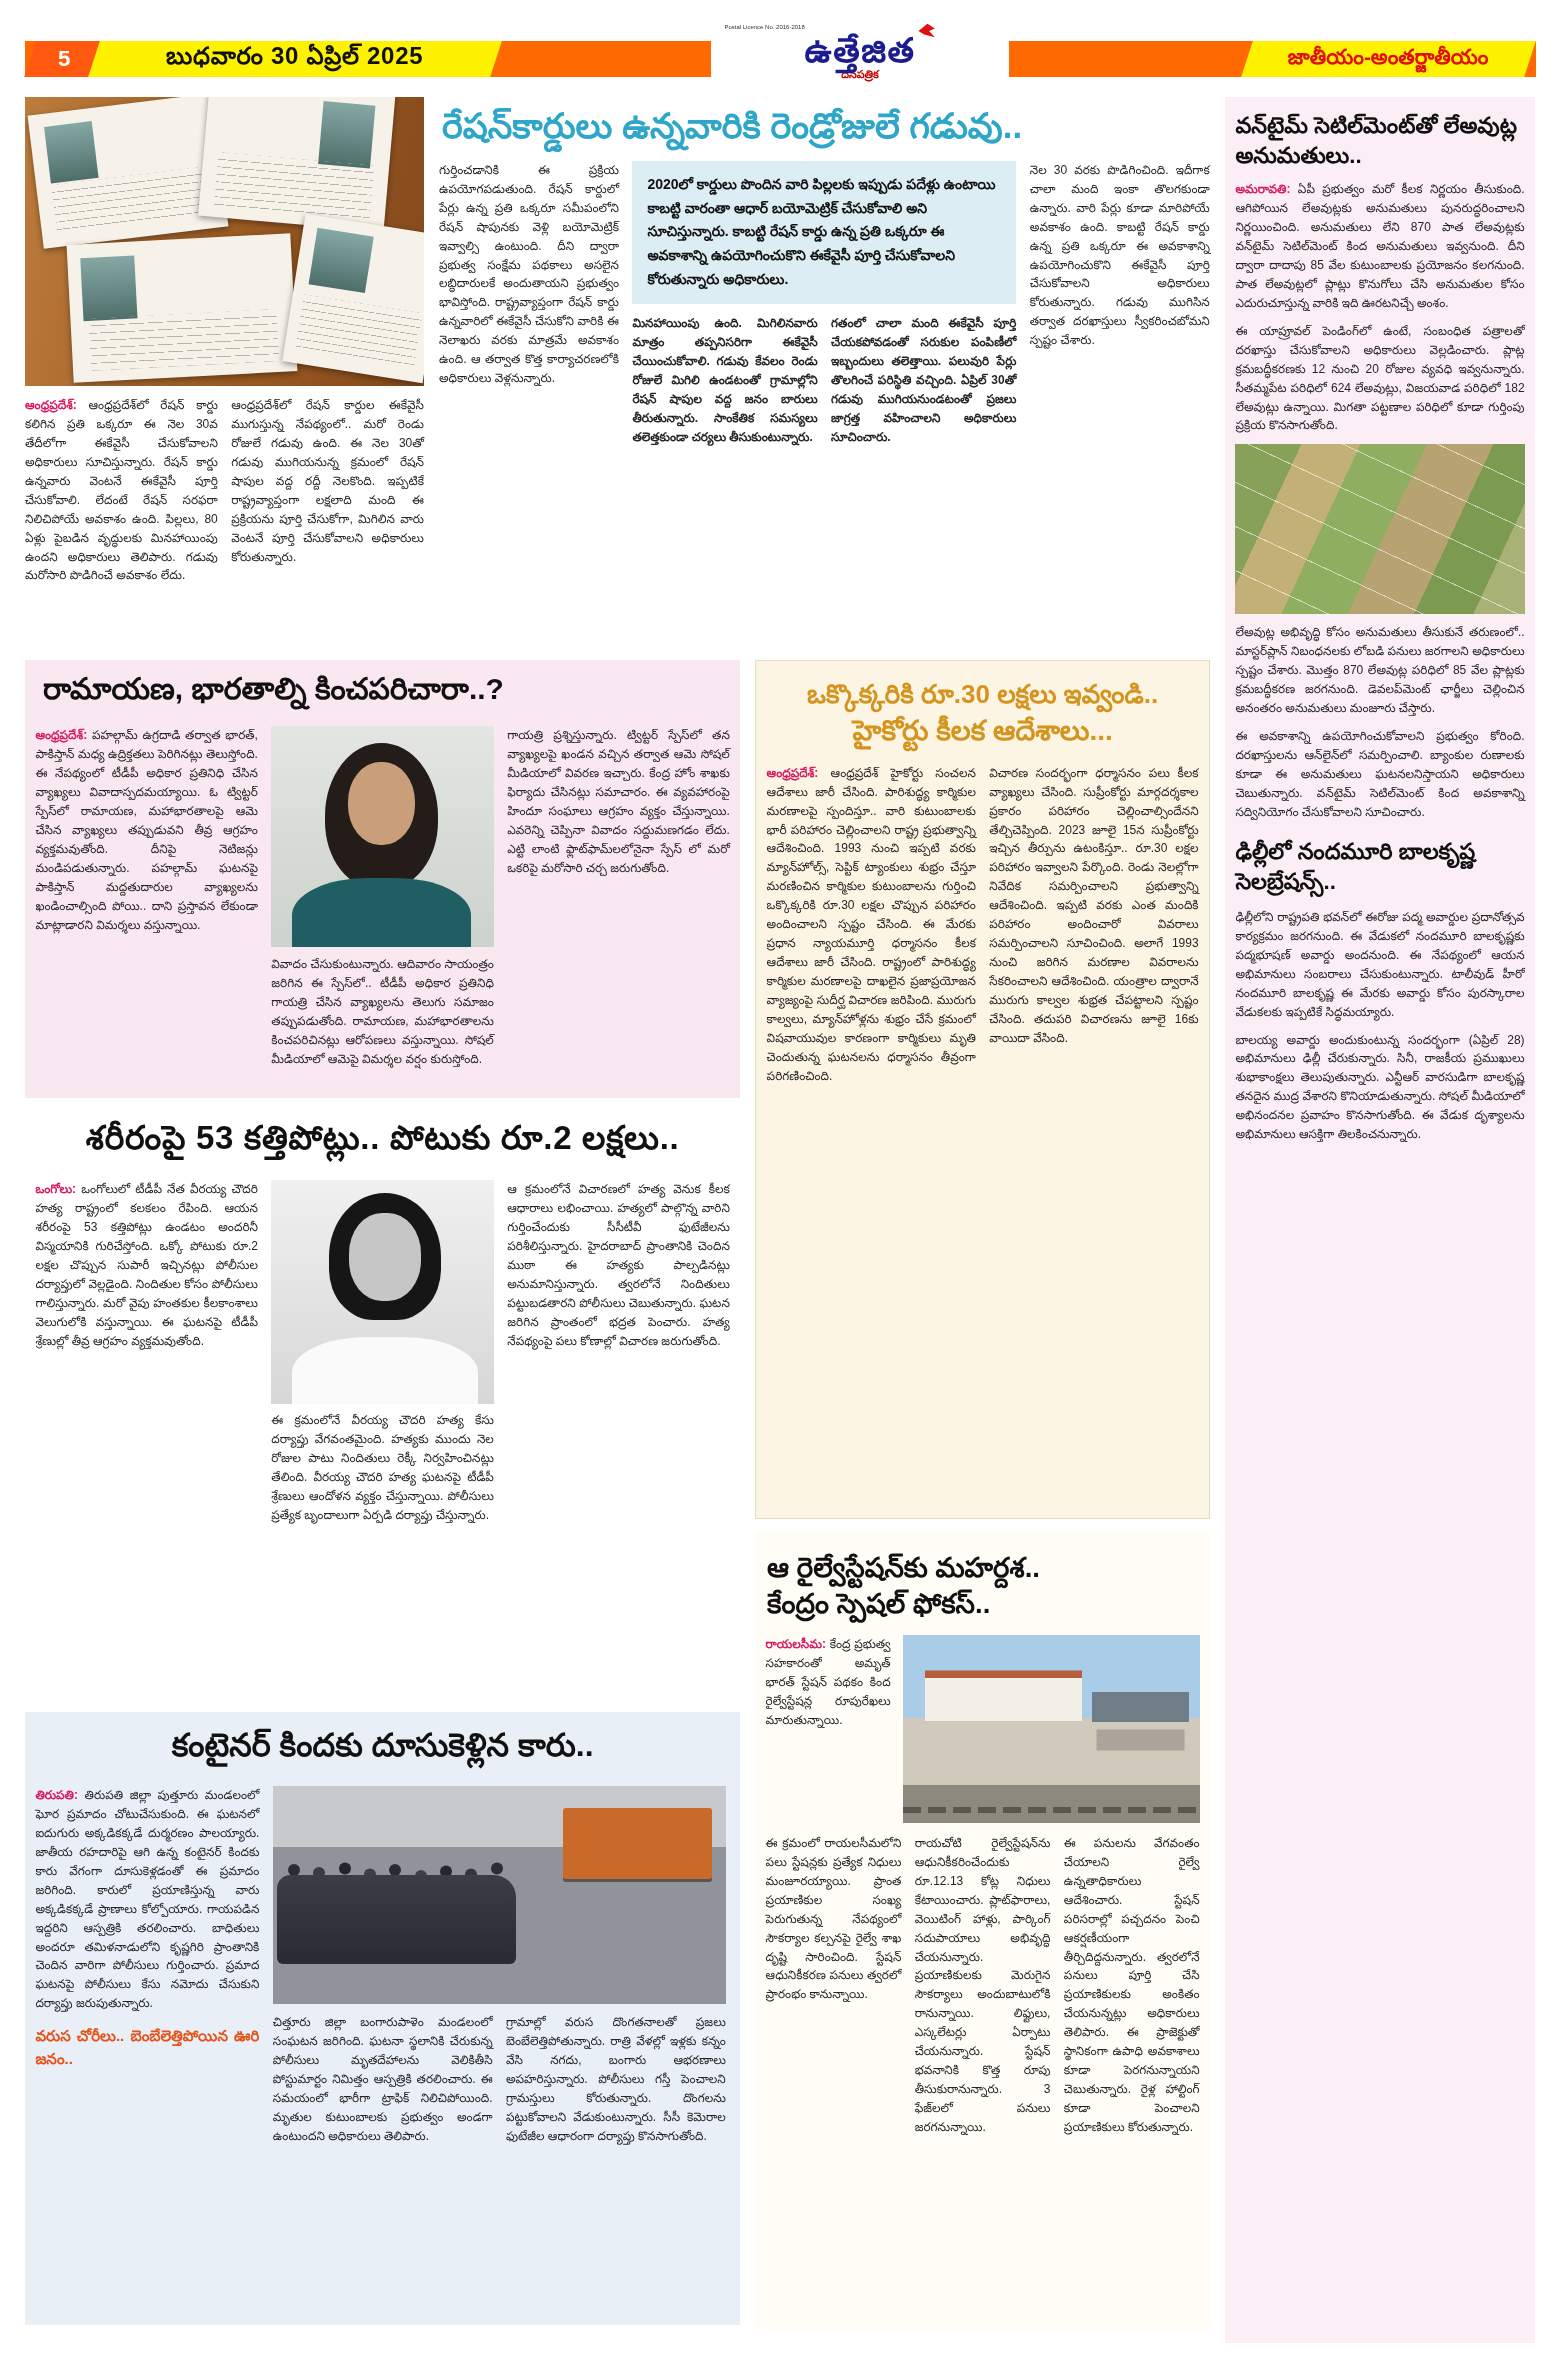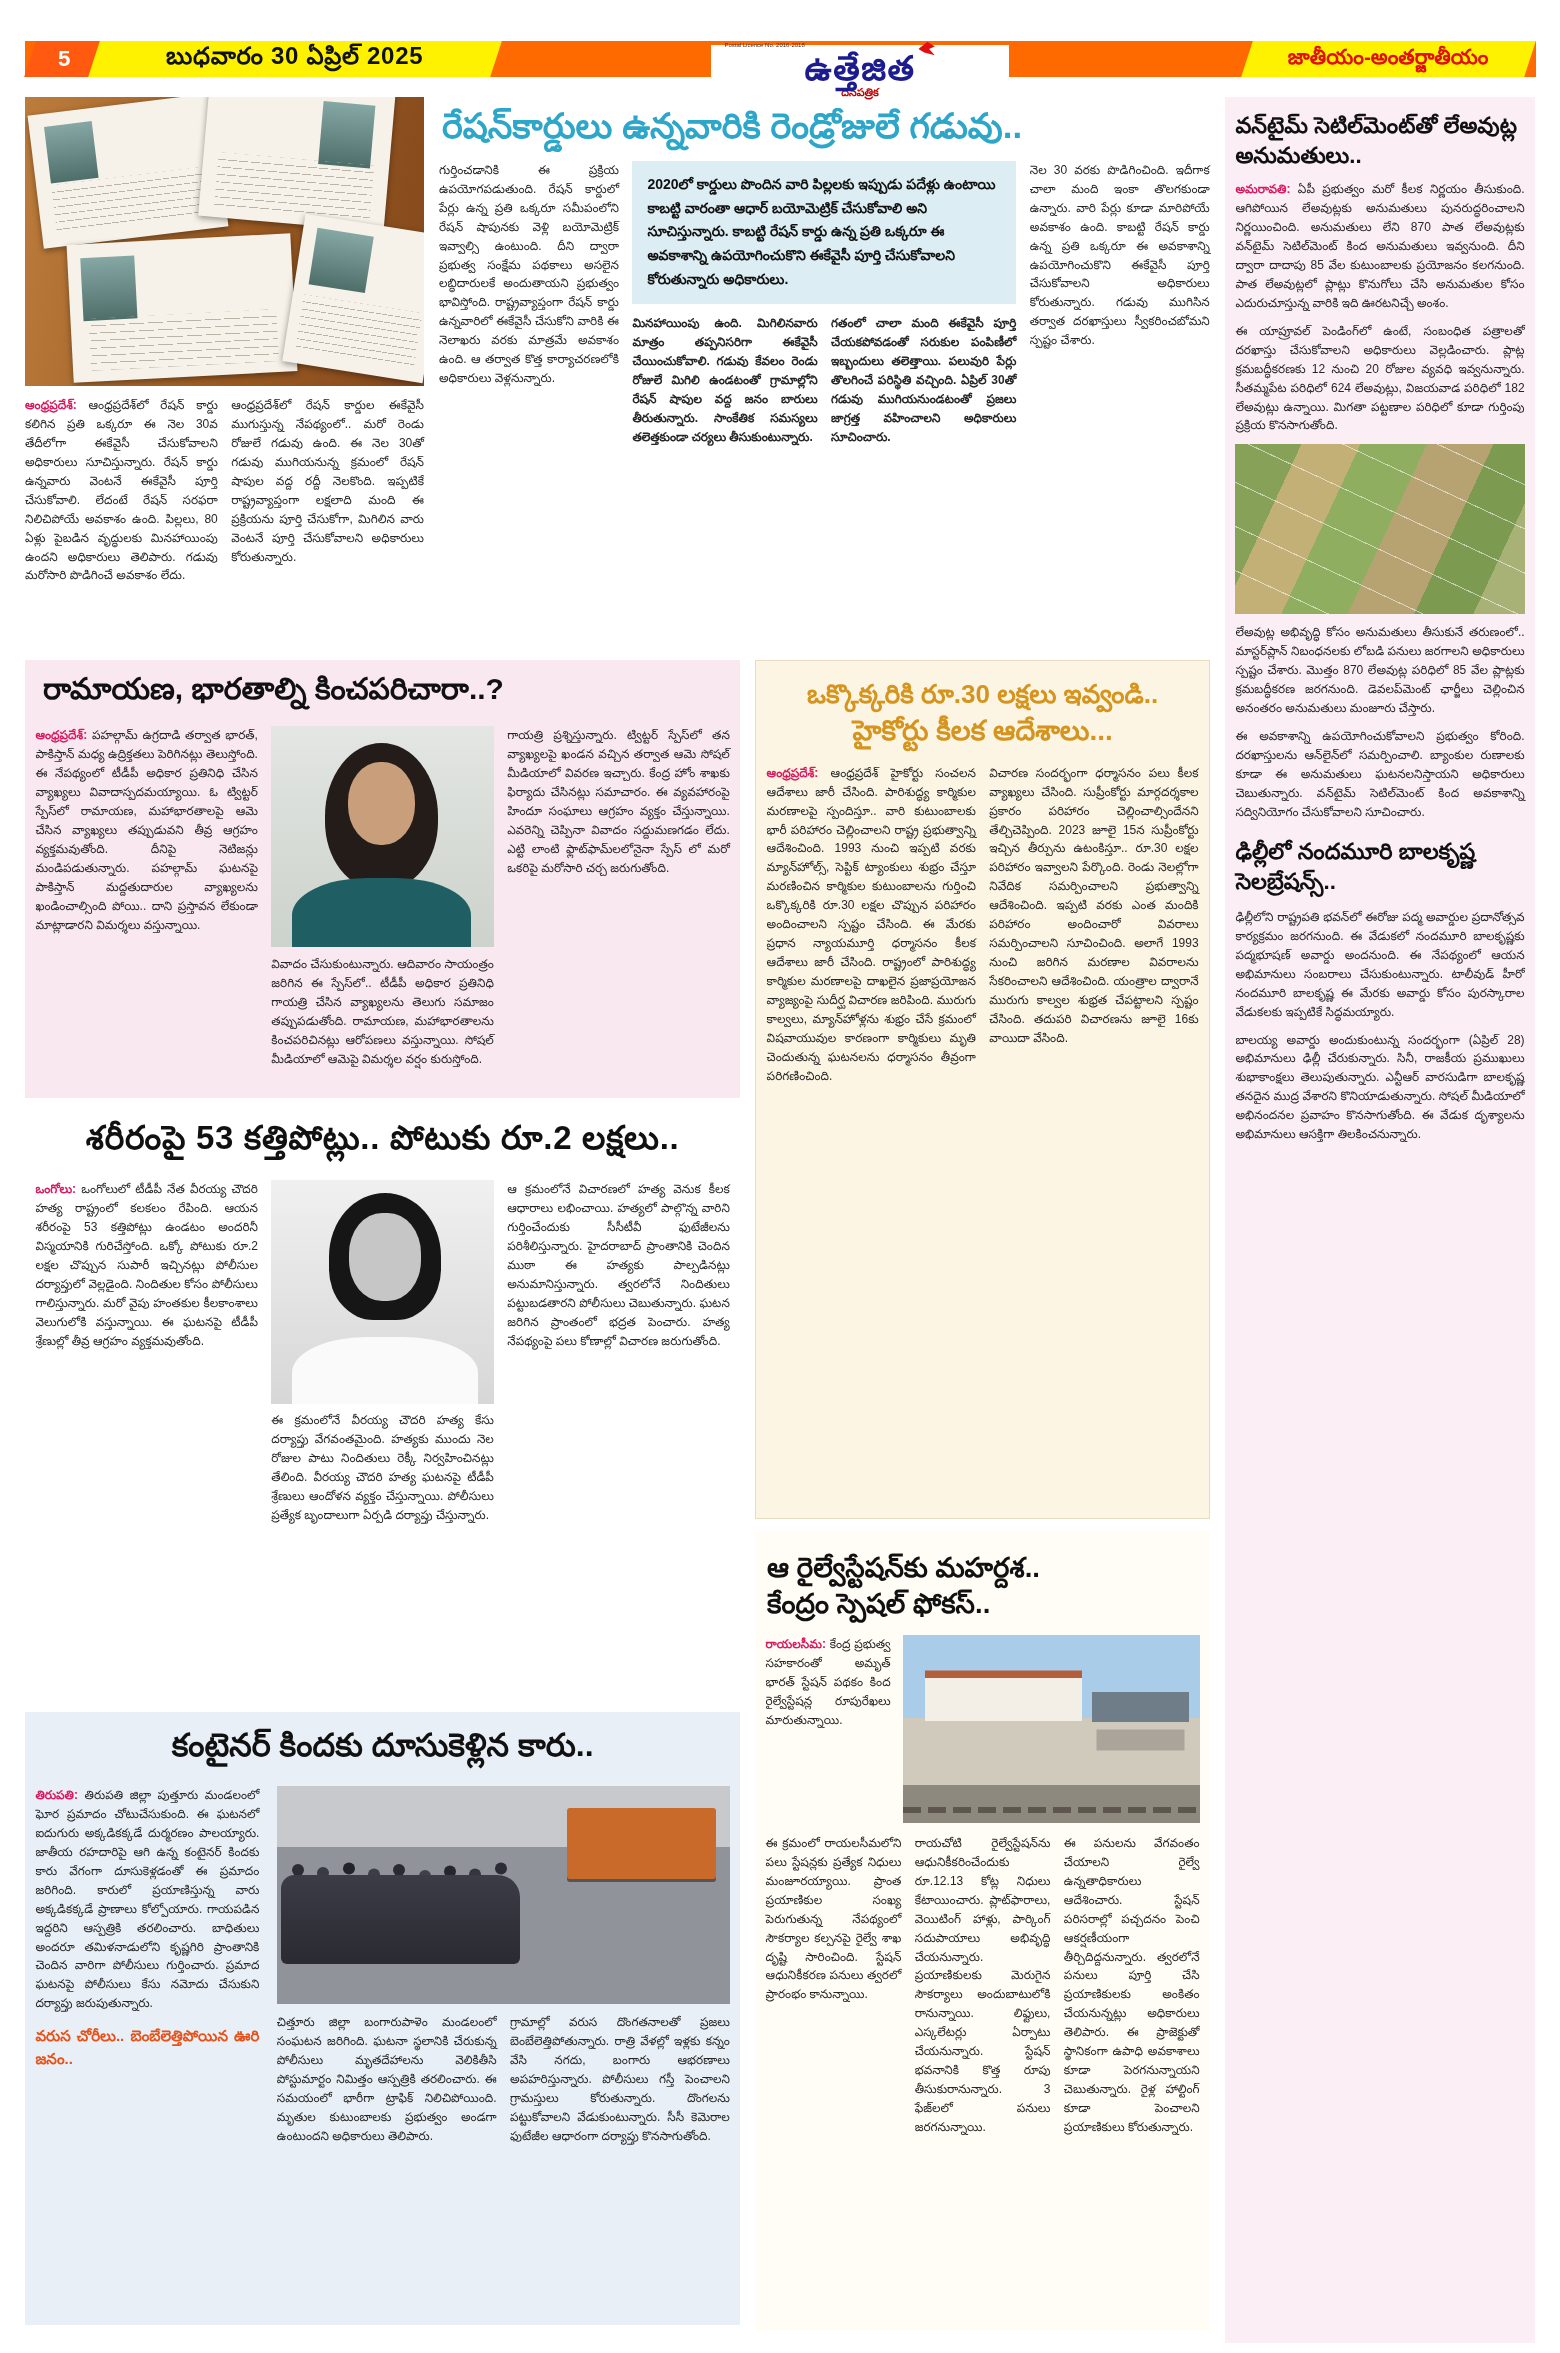--- a/index.html
+++ b/index.html
@@ -11,21 +11,21 @@
   .topbar { position:relative; height:58px; margin-top:31px; margin-bottom:7.5px; }
   .strip { position:absolute; left:0; right:0; top:10.4px; height:36px; background:#ff6a00; }
   .skew { transform:skewX(-18deg); }
   .unskew { transform:skewX(18deg); display:block; }
   .pagenum { position:absolute; left:4.5px; top:10.4px; width:69px; height:36px; background:#ff5a10;
              display:flex; align-items:center; justify-content:center; color:#fff; font-weight:bold; font-size:22.4px; }
   .dateband { position:absolute; left:69px; top:10.4px; width:402px; height:36px; background:#fff200;
               display:flex; align-items:center; justify-content:center; }
   .dateband .unskew { color:#111; font-weight:bold; font-size:24px; letter-spacing:0.7px; }
   .logobox { position:absolute; left:686px; top:-4.5px; width:298px; height:63px; background:#fff;
-             display:flex; flex-direction:column; align-items:center; justify-content:center;margin-top:18px; }
+             display:flex; flex-direction:column; align-items:center; justify-content:center; }
   .masthead { color:#1c1c8f; font-weight:bold; font-size:34px; line-height:1; letter-spacing:1.5px; position:relative; }
   .bird { position:absolute; right:-19.4px; top:-9px; width:16.4px; height:13.4px; background:#e01010;
           clip-path:polygon(0 55%, 55% 0, 100% 35%, 65% 55%, 100% 100%, 35% 80%); }
   .mast-sub { font-size:11px; color:#c40000; font-weight:bold; margin-top:1.5px; }
   .postal { position:absolute; top:-3px; left:13.4px; font-size:6px; color:#333; }
   .sectionband { position:absolute; right:6px; top:10.4px; width:283px; height:36px; background:#fff200;
                  display:flex; align-items:center; justify-content:center; }
   .sectionband .unskew { color:#e01010; font-weight:bold; font-size:21px; }
 
   
@@ -80,21 +80,21 @@
 
   .art-53 { background:#fff; min-height:590px; padding-top:1.5px; }
   .hl-53 { font-size:33px; text-align:center; margin:7.5px 0 15px 0; letter-spacing:0.7px; }
   .ph-man { height:224px; background:linear-gradient(#f0f0f0,#d7d7d7); margin-bottom:7.5px; }
   .mhair { position:absolute; width:112px; height:127px; left:58px; top:13.4px; background:#161616; border-radius:50% 50% 40% 40%; }
   .mface { position:absolute; width:72px; height:88px; left:78px; top:33px; background:#c6c6c6; border-radius:46%; }
   .mshirt { position:absolute; width:186px; height:89px; left:21px; bottom:-22.4px; background:#fafafa; border-radius:40% 40% 0 0; }
 
   .art-container { background:#e9eff6; min-height:613px; }
   .hl-container { font-size:32px; text-align:center; margin:6px 0 15px 0; }
-  .cont-row { display:flex; gap:13.4px;justify-content:space-between; }
+  .cont-row { display:flex; gap:13.4px; }
   .cont-c1 { width:224px; }
   .cont-right { width:453px; }
   .ph-accident { height:218px; background:linear-gradient(#c7c9cc 0 28%, #90939a 28%); margin-bottom:9px; }
   .truck { position:absolute; right:13.4px; top:22.4px; width:149px; height:71px; background:#c96a2a; border-radius:3px; box-shadow:0 3px 0 #555; }
   .crowd { position:absolute; left:15px; top:78px; width:12px; height:12px; border-radius:50%; background:#2c2c34;
            box-shadow:25px 3px 0 #3a3a44, 51px -1.5px 0 #23232b, 76px 4.5px 0 #3d3d46, 101px 0 0 #2a2a33,
                       127px 6px 0 #40404a, 152px 1.5px 0 #26262e, 177px 4.5px 0 #35353f, 203px -1.5px 0 #2c2c36; }
   .bodyblob { position:absolute; left:4.5px; top:89px; width:239px; height:89px;
               background:linear-gradient(#3c3c46,#2a2a32); border-radius:13.4px 22.4px 6px 6px; }
   .teaser { color:#e5531a; font-weight:bold; font-size:15px; margin-top:10.4px; }

